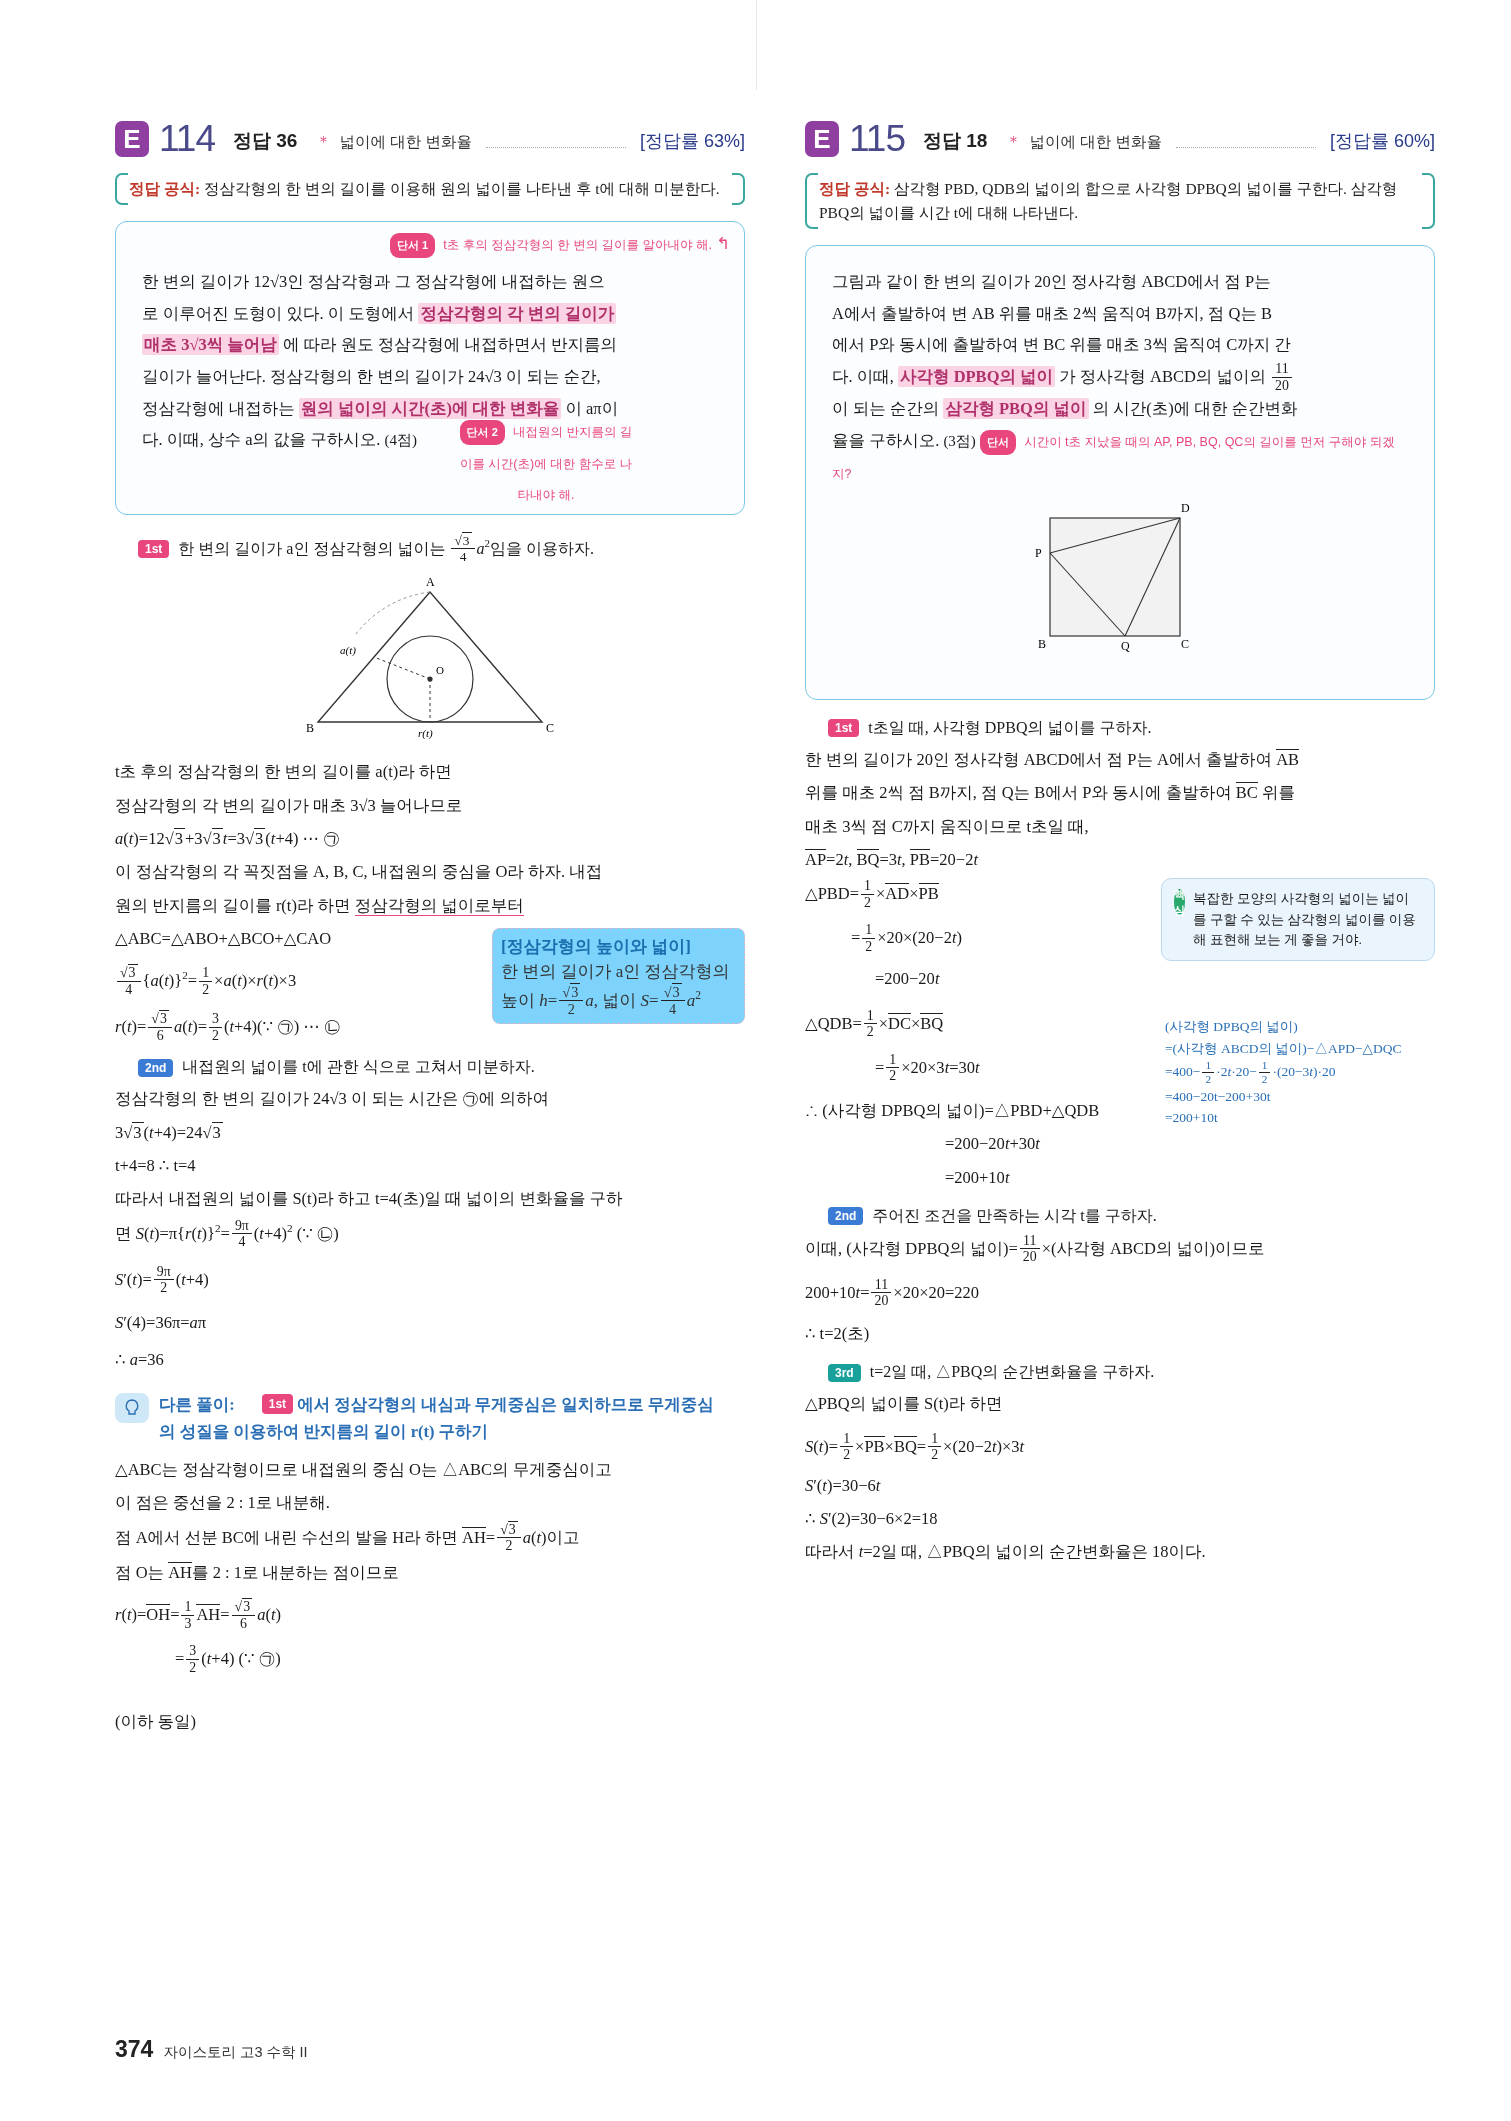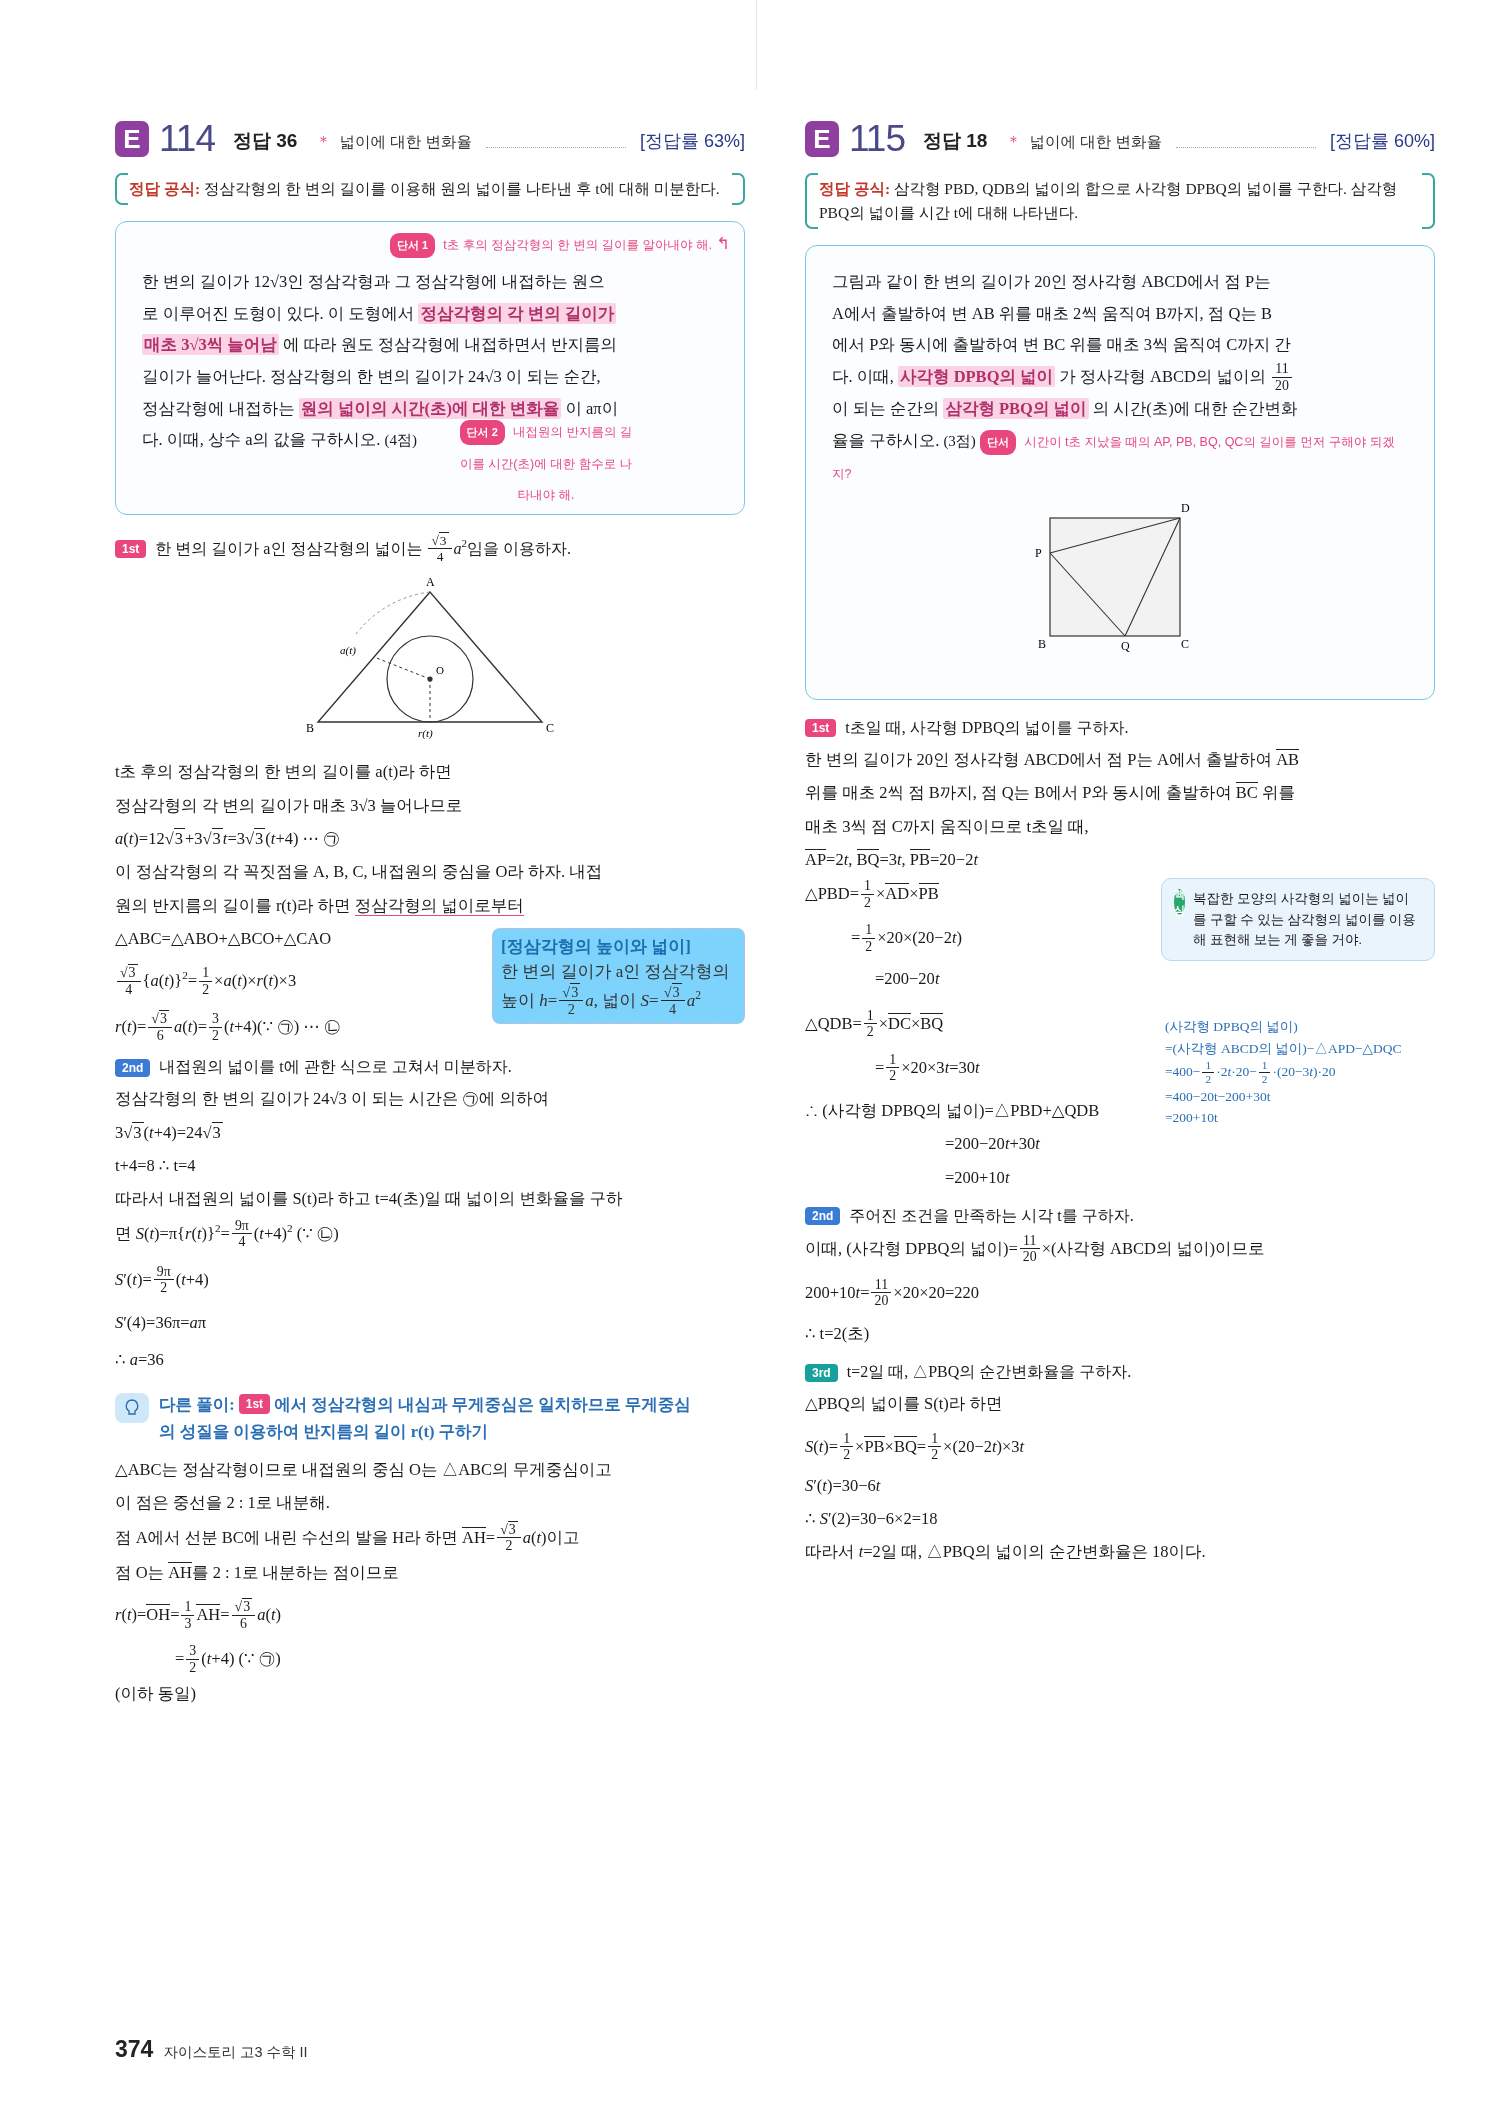--- a/index.html
+++ b/index.html
@@ -111,20 +111,21 @@
 
   
   .step{
     display:flex;align-items:center;gap:9px;margin:14px 0 6px 0;
   }
   .step-tag{
     font-family:"Liberation Sans",sans-serif;
     font-size:12px;font-weight:bold;color:#fff;
     background:#e8467c;border-radius:4px;padding:3px 7px;
     line-height:1;
+    margin-left:23px;
   }
   .step-tag.blue{background:#3a7bd5;}
   .step-tag.teal{background:#18a19a;}
   .step-txt{font-size:16px;}
 
   
   p.t{font-size:16.5px;line-height:1.78;margin:4px 0;}
   .ital{font-style:italic;}
   .frac{
     display:inline-block;vertical-align:-0.55em;text-align:center;
@@ -306,21 +307,21 @@
         <span>의 성질을 이용하여 반지름의 길이 r(t) 구하기</span>
       </div>
     </div>
 
     <p class="t" style="margin-top:10px;">△ABC는 정삼각형이므로 내접원의 중심 O는 △ABC의 무게중심이고</p>
     <p class="t">이 점은 중선을 2 : 1로 내분해.</p>
     <p class="t">점 A에서 선분 BC에 내린 수선의 발을 H라 하면 <span style="border-top:1px solid #222;">AH</span>=<span class="frac"><span class="n"><span class="sqrt">√<span class="rad">3</span></span></span><span class="d">2</span></span><span class="ital">a</span>(<span class="ital">t</span>)이고</p>
     <p class="t">점 O는 <span style="border-top:1px solid #222;">AH</span>를 2 : 1로 내분하는 점이므로</p>
     <p class="t" style="margin-top:12px;"><span class="ital">r</span>(<span class="ital">t</span>)=<span style="border-top:1px solid #222;">OH</span>=<span class="frac"><span class="n">1</span><span class="d">3</span></span><span style="border-top:1px solid #222;">AH</span>=<span class="frac"><span class="n"><span class="sqrt">√<span class="rad">3</span></span></span><span class="d">6</span></span><span class="ital">a</span>(<span class="ital">t</span>)</p>
     <p class="t" style="margin-left:60px;margin-top:12px;">=<span class="frac"><span class="n">3</span><span class="d">2</span></span>(<span class="ital">t</span>+4) (∵ ㉠)</p>
-    <p class="t" style="margin-top:4px;">(이하 동일)</p>
+    <p class="t" style="margin-top:32px;">(이하 동일)</p>
   </div>
 
   <div class="col col-right">
 
     <div class="prob-head">
       <div class="e-badge">E</div>
       <div class="prob-num">115</div>
       <div class="ans-label">정답 18</div>
       <div class="star">＊</div>
       <div class="topic">넓이에 대한 변화율</div>

